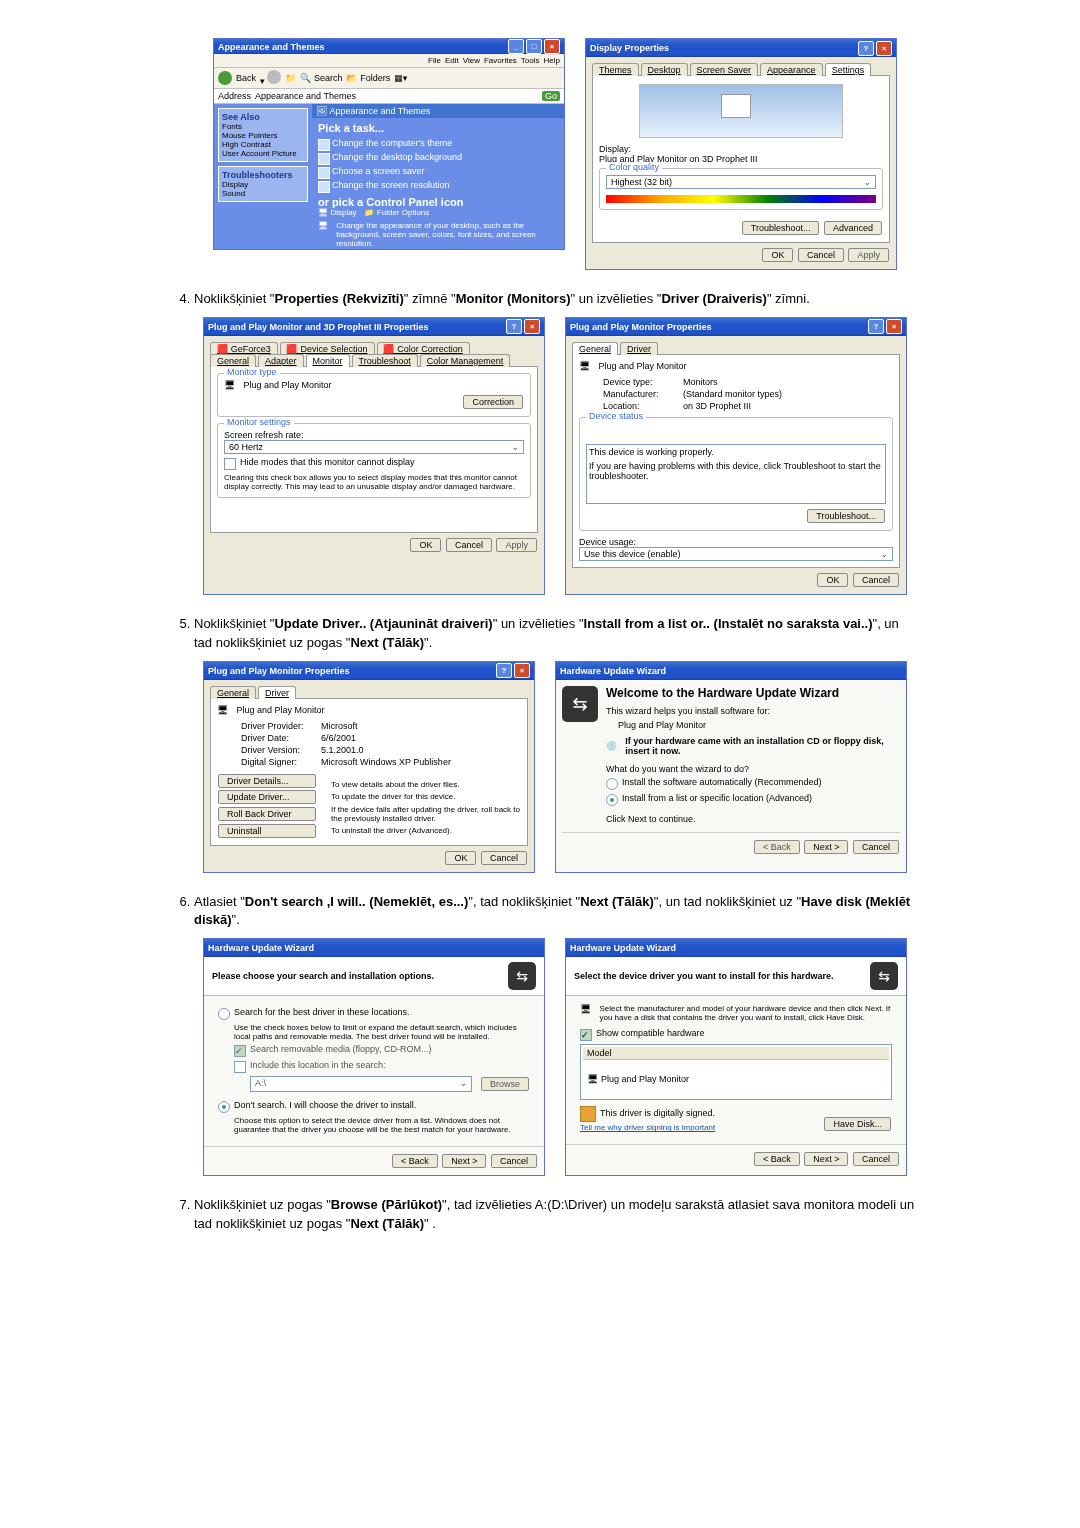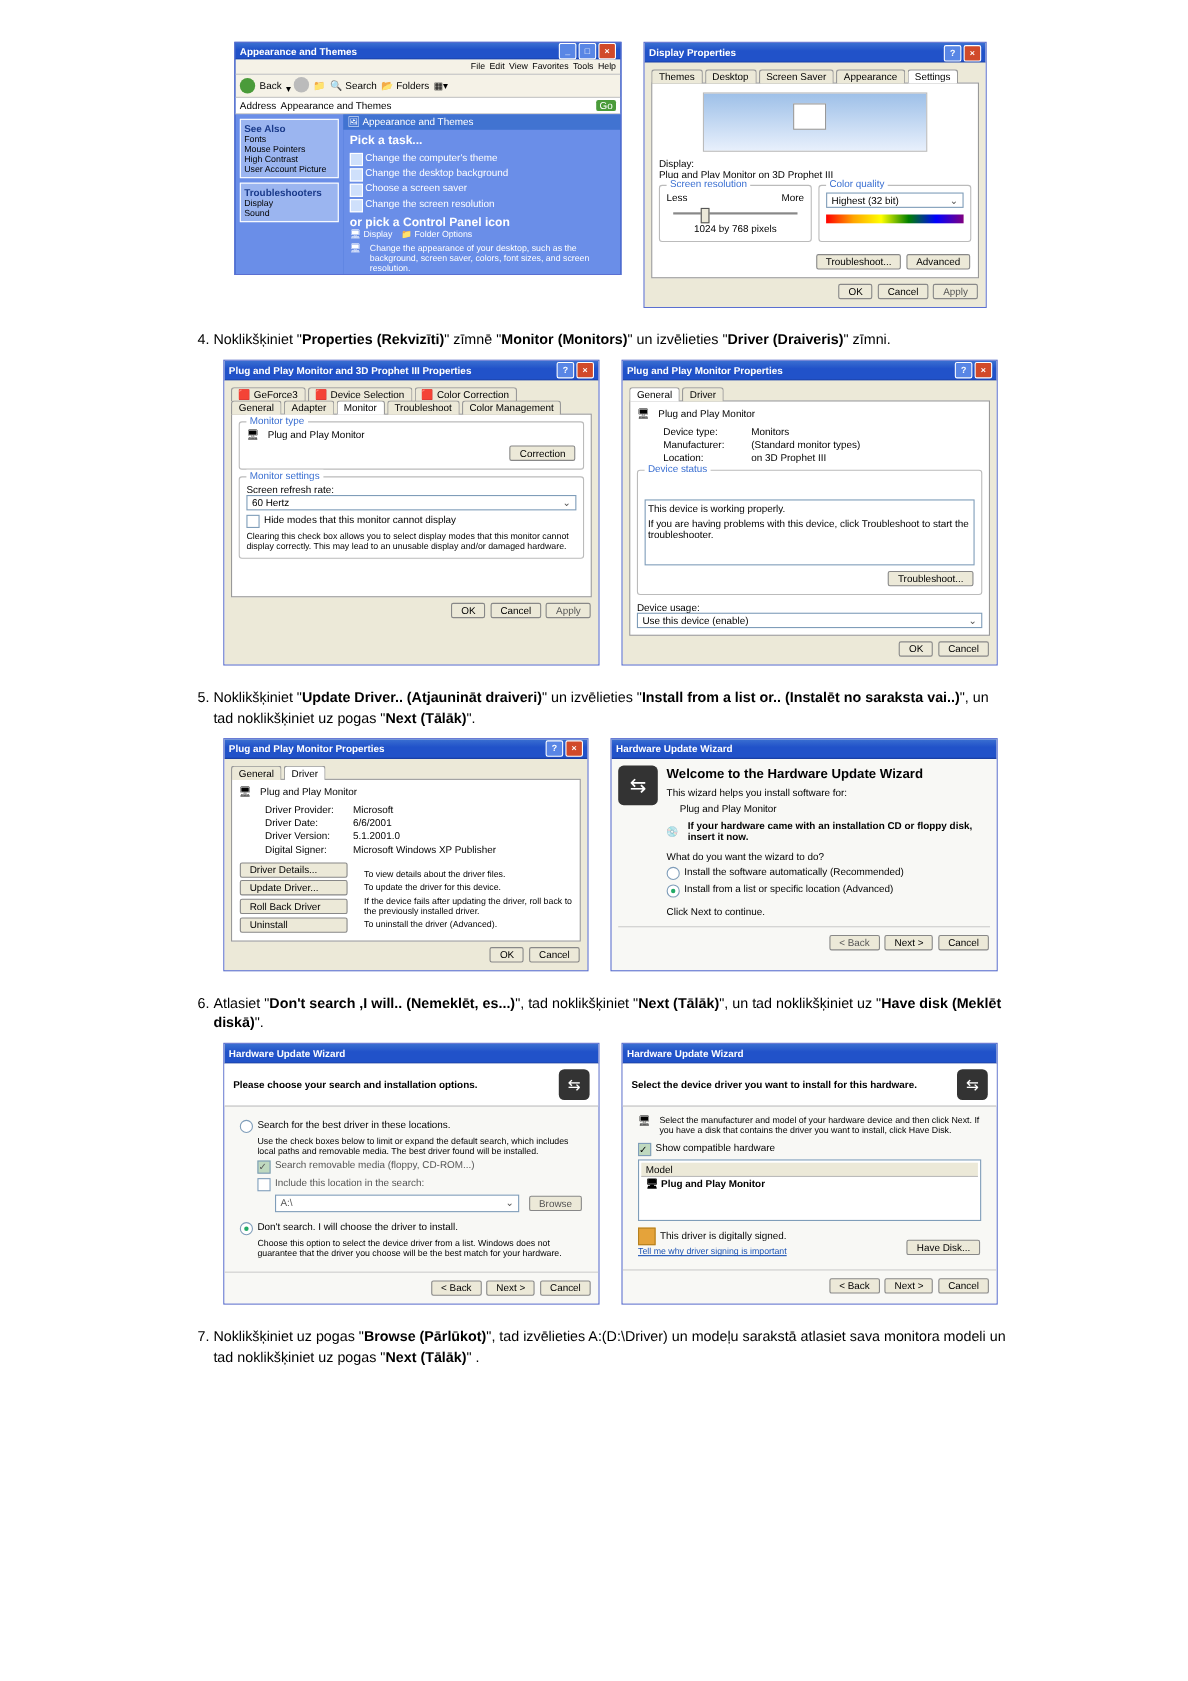--- a/index.html
+++ b/index.html
@@ -40,21 +40,21 @@
     height: 18px;
     padding: 0 4px;
     font-weight: bold;
   }
   .titlebar .ctl { display:flex; gap:2px; margin-left:auto;}
   .ctl span { width:14px; height:13px; display:inline-flex; align-items:center; justify-content:center; background:#5986e5; border:1px solid #fff; color:#fff; font-size:8px; border-radius:2px;}
   .ctl .close { background:#d14a2a;}
   .client { background:#ece9d8; flex:1; padding:6px; position:relative;}
   .client2 { background:#f8f8f5; flex:1; padding:6px; position:relative;}
   .tabs { display:flex; gap:2px; margin-bottom:-1px;}
-  .tab { border:1px solid #999; border-bottom:none; background:#ece9d8; padding:1px 6px; border-radius:3px 3px 0 0;}
+  .tab { border:1px solid #999; border-bottom:none; background:#ece9d8; padding:1px 6px; border-radius:3px 3px 0 0;text-decoration:underline;}
   .tab.active { background:#fff;}
   .panel { border:1px solid #999; background:#fff; padding:6px;}
   .group { border:1px solid #bbb; padding:6px; margin-bottom:6px; position:relative; border-radius:3px;}
   .group-title { position:absolute; top:-7px; left:6px; background:#fff; padding:0 3px; color:#3a6fd1;}
   .btn { display:inline-block; border:1px solid #888; background:#ece9d8; padding:1px 8px; border-radius:2px; margin:1px;}
   .btnrow { text-align:right; margin-top:4px;}
   .row-kv { display:flex; margin:2px 0;}
   .row-kv .k { width:80px;}
   .sel { border:1px solid #7f9db9; background:#fff; padding:1px 4px; display:flex; justify-content:space-between;}
   .sel .chev {color:#555;}
@@ -179,31 +179,20 @@
           <div class="tab">Screen Saver</div>
           <div class="tab">Appearance</div>
           <div class="tab active">Settings</div>
         </div>
         <div class="panel">
           <div class="area-preview"></div>
           <div>Display:</div>
           <div>Plug and Play Monitor on 3D Prophet III</div>
           <div class="flex" style="gap:6px; margin-top:4px;">
             <div class="group" style="flex:1;">
-              <div class="group-title">Screen resolution</div>
-              <div class="flex" style="justify-content:space-between">
-                <span>Less</span>
-                <span>More</span>
-              </div>
-              <div class="slider-track">
-                  <div class="slider-thumb"></div>
-                </div>
-              <div style="text-align:center">1024 by 768 pixels</div>
-            </div>
-            <div class="group" style="flex:1;">
               <div class="group-title">Color quality</div>
               <div class="sel">
                   <span>Highest (32 bit)</span>
                   <span class="chev">⌄</span>
                 </div>
               <div style="height:8px; background:linear-gradient(90deg,red,orange,yellow,green,blue,purple); margin-top:6px;"></div>
             </div>
           </div>
           <div class="btnrow">
             <span class="btn">Troubleshoot...</span>
@@ -495,21 +484,21 @@
           <div class="flex">
               <span>🖥</span>
               <span class="small">Select the manufacturer and model of your hardware device and then click Next. If you have a disk that contains the driver you want to install, click Have Disk.</span>
             </div>
           <div class="check" style="margin-top:6px">
               <span class="box" style="background:#bfd9bf">✓</span>
               <span>Show compatible hardware</span>
             </div>
           <div class="listbox" style="height:50px;">
             <div style="background:#ece9d8;border-bottom:1px solid #bbb;padding:1px 4px;">Model</div>
-            <div style="padding:1px 4px;font-weight:bold;">🖥 <span>Plug and Play Monitor</span></div>
+            <div style="padding:14px 4px;">🖥 <span>Plug and Play Monitor</span></div>
           </div>
           <div class="flex" style="justify-content:space-between;align-items:flex-end;margin-top:6px;">
             <div>
               <div><span class="shield"></span><span>This driver is digitally signed.</span></div>
               <a class="link small">Tell me why driver signing is important</a>
             </div>
             <span class="btn">Have Disk...</span>
           </div>
         </div>
         <div class="btnrow" style="border-top:1px solid #ccc; padding:6px;">

